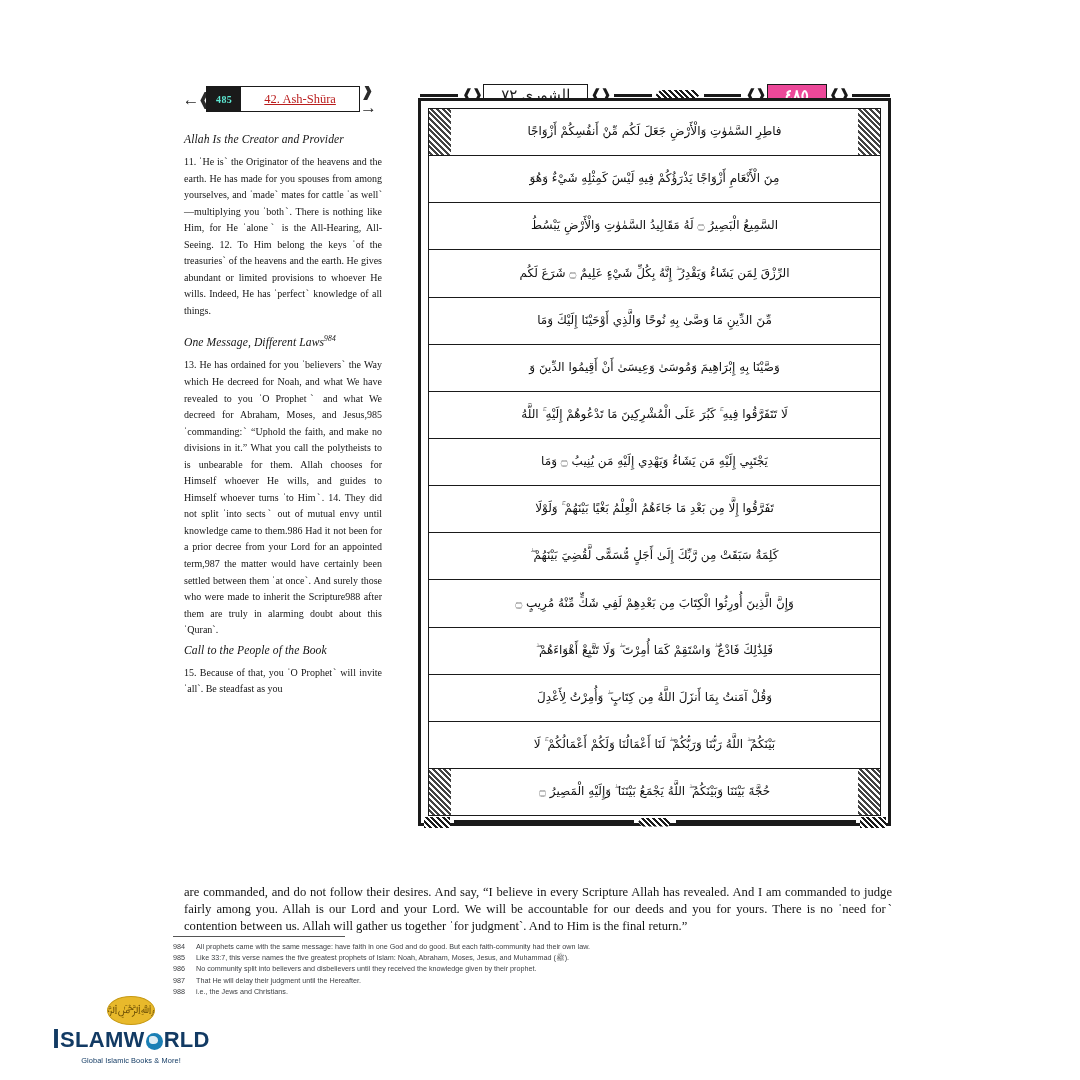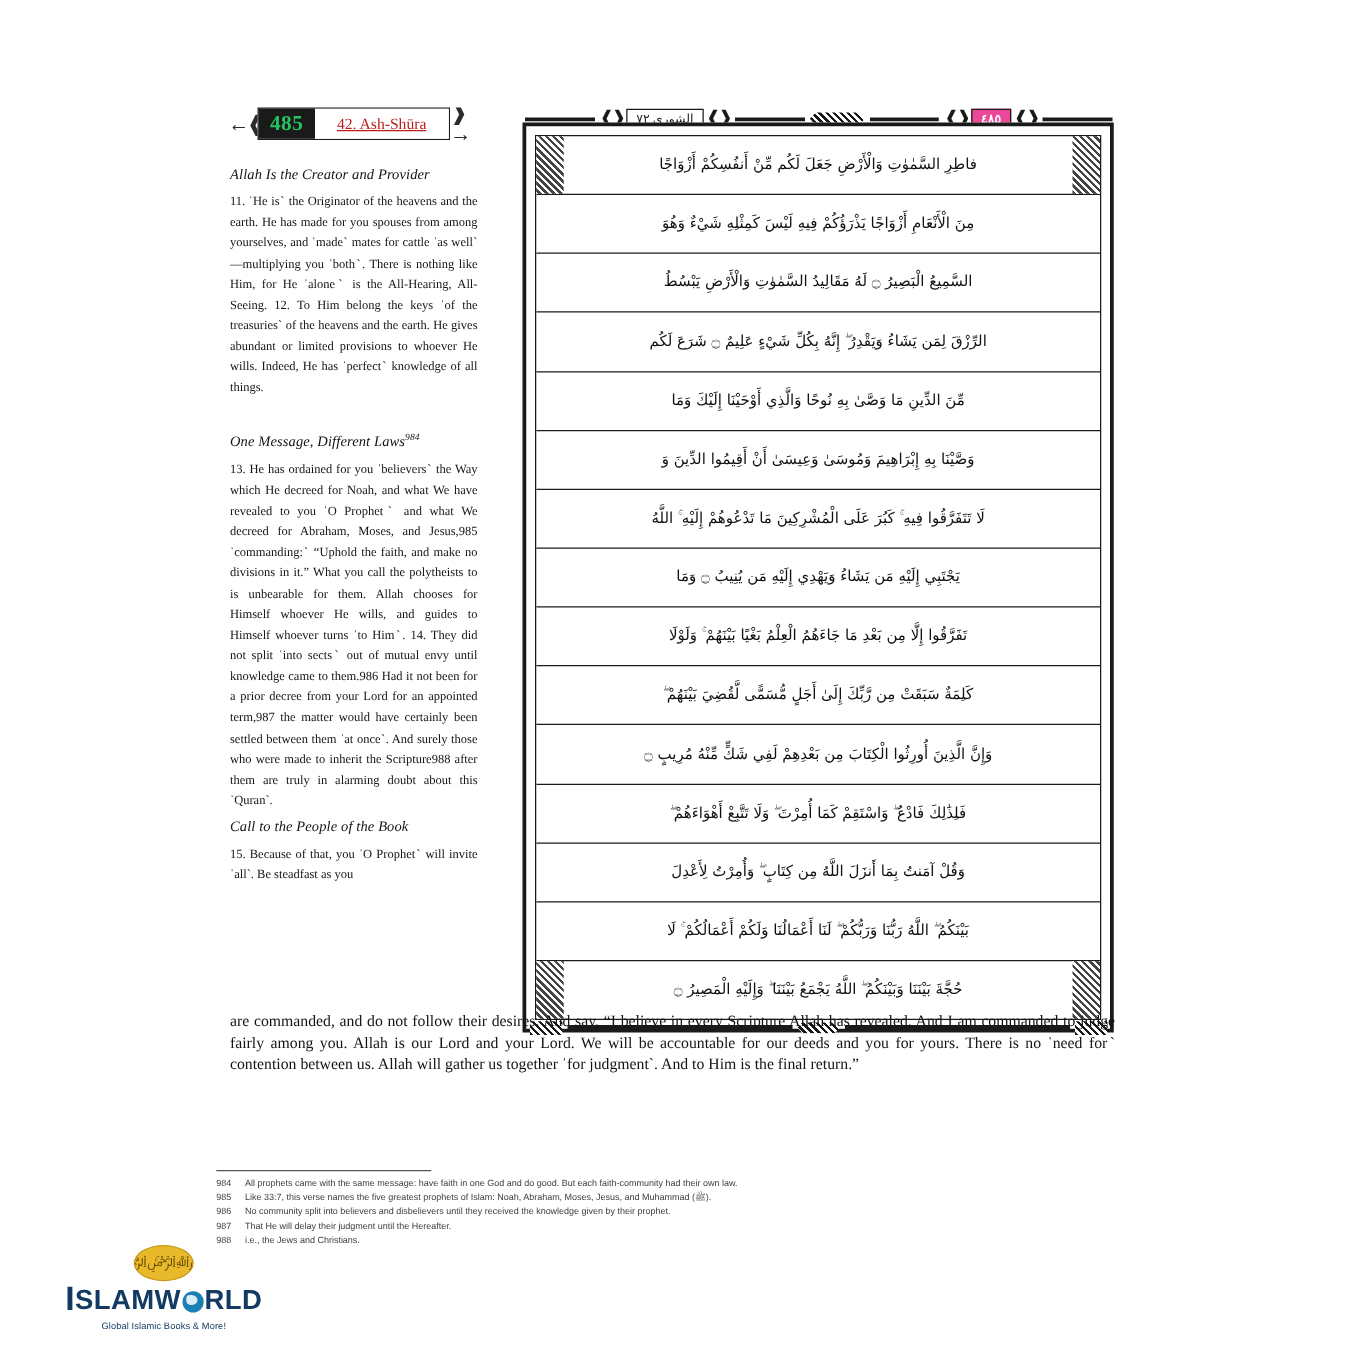--- a/index.html
+++ b/index.html
@@ -38,23 +38,23 @@
     letter-spacing: -2px;
     overflow: hidden;
   }
   .banner-core {
     flex: 1;
     display: flex;
     border: 1.5px solid #1a1a1a;
   }
   .banner-num {
     background: #1a1a1a;
-    color: #22c55e;
+    color: #5eead4;
     font-weight: bold;
-    font-size: 17px;
+    font-size: 10px;
     letter-spacing: .4px;
     display: flex;
     align-items: center;
     justify-content: center;
     padding: 0 9px;
   }
   .banner-name {
     flex: 1;
     background: #ffffff;
     color: #b91c1c;
@@ -74,39 +74,39 @@
     width: 198px;
   }
   .sec-head {
     font-style: italic;
     font-weight: normal;
     font-size: 11.6px;
     text-align: left;
     margin: 0 0 8px 0;
     letter-spacing: .1px;
   }
-  .sec-head.second { margin-top: 28px; }
+  .sec-head.second { margin-top: 17px; }
   .sec-head.third  { margin-top: 5px; }
 
   .eng-para {
     font-size: 10px;
     line-height: 16.55px;
     text-align: justify;
     text-justify: inter-word;
     margin: 0;
     hyphens: auto;
     -webkit-hyphens: auto;
   }
   sup.fn { font-size: 7.6px; vertical-align: super; line-height: 0; }
 
   
   .eng-wide {
     position: absolute;
     left: 184px;
-    top: 809px;
+    top: 884px;
     width: 708px;
     font-size: 12.6px;
     line-height: 17.2px;
     text-align: justify;
     margin: 0;
   }
 
   
   .fn-rule {
     position: absolute;
@@ -201,23 +201,23 @@
   .ar-chip {
     display: flex; align-items: center; gap: 2px;
   }
   .ar-chip-wing {
     font-size: 14px; color: #1a1a1a; line-height: 1; letter-spacing: -2px;
   }
   .ar-chip-box {
     border: 1.4px solid #1a1a1a;
     background: #ffffff;
     color: #1a1a1a;
-    font-family: Liberation Serif, serif;
-    font-size: 10px;
-    padding: 1px 7px;
+    font-family: Liberation Sans, sans-serif;
+    font-size: 15px;
+    padding: 1px 17px;
     direction: rtl;
     white-space: nowrap;
   }
   .ar-chip-box.dark { background: #ec4899; color: #ffffff; font-weight: bold; }
 
   
   .ar-foot {
     position: absolute;
     left: 424px;
     top: 816px;

